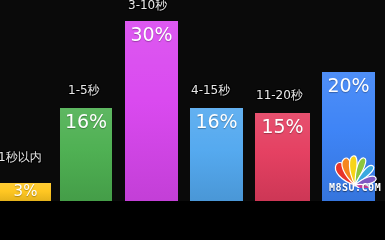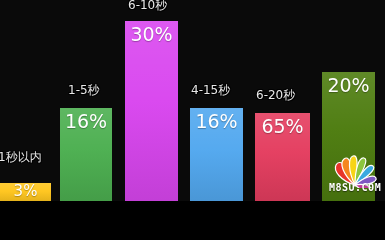--- a/index.html
+++ b/index.html
@@ -116,42 +116,42 @@
   </div>
   <div class="cat-label" style="left:68px; top:84px;">1-5秒</div>
 
   <div class="bar-group" style="left:125px; width:53px; height:180px;">
     <div class="bar" style="height:180px; background:#d946ef;">
       <div class="bar-texture"></div>
       <div class="bar-shade"></div>
       <div class="bar-value">30%</div>
     </div>
   </div>
-  <div class="cat-label" style="left:128px; top:-1px;">6-10秒</div>
+  <div class="cat-label" style="left:128px; top:-1px;">3-10秒</div>
 
   <div class="bar-group" style="left:190px; width:53px; height:93px;">
     <div class="bar" style="height:93px; background:#52a8ef;">
       <div class="bar-texture"></div>
       <div class="bar-shade"></div>
       <div class="bar-value">16%</div>
     </div>
   </div>
   <div class="cat-label" style="left:191px; top:84px;">4-15秒</div>
 
   <div class="bar-group" style="left:255px; width:55px; height:88px;">
     <div class="bar" style="height:88px; background:#e43d5f;">
       <div class="bar-texture"></div>
       <div class="bar-shade"></div>
-      <div class="bar-value">65%</div>
+      <div class="bar-value">15%</div>
     </div>
   </div>
-  <div class="cat-label" style="left:256px; top:89px;">6-20秒</div>
+  <div class="cat-label" style="left:256px; top:89px;">11-20秒</div>
 
   <div class="bar-group" style="left:322px; width:53px; height:129px;">
-    <div class="bar" style="height:129px; background:#4d7c0f;">
+    <div class="bar" style="height:129px; background:#3b82f6;">
       <div class="bar-texture"></div>
       <div class="bar-shade"></div>
       <div class="bar-value">20%</div>
     </div>
   </div>
 
   <div id="watermark">
     <svg width="52" height="44" viewBox="0 0 52 44">
       <g transform="translate(26,41)">
         <g stroke="#ffffff" stroke-width="1.2">

